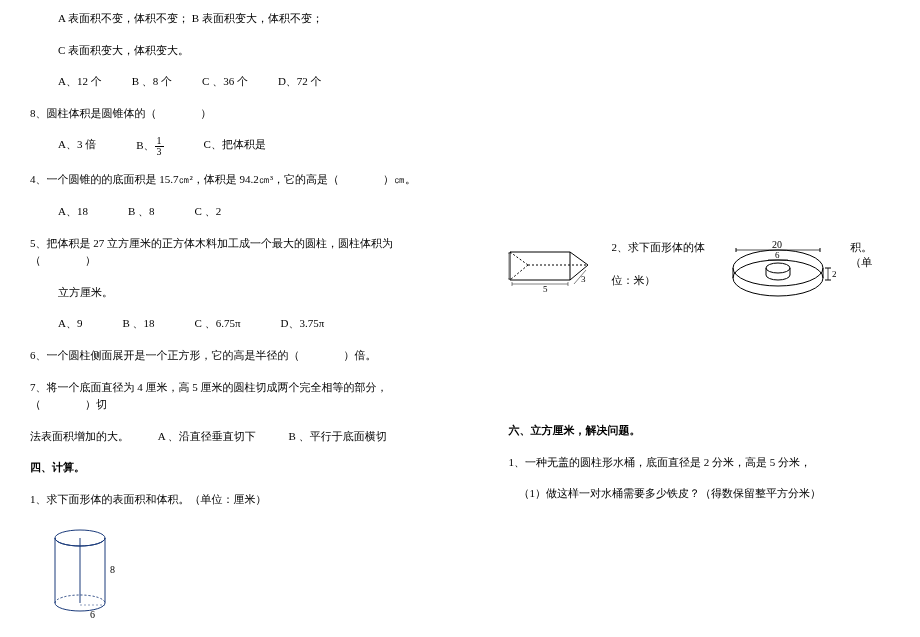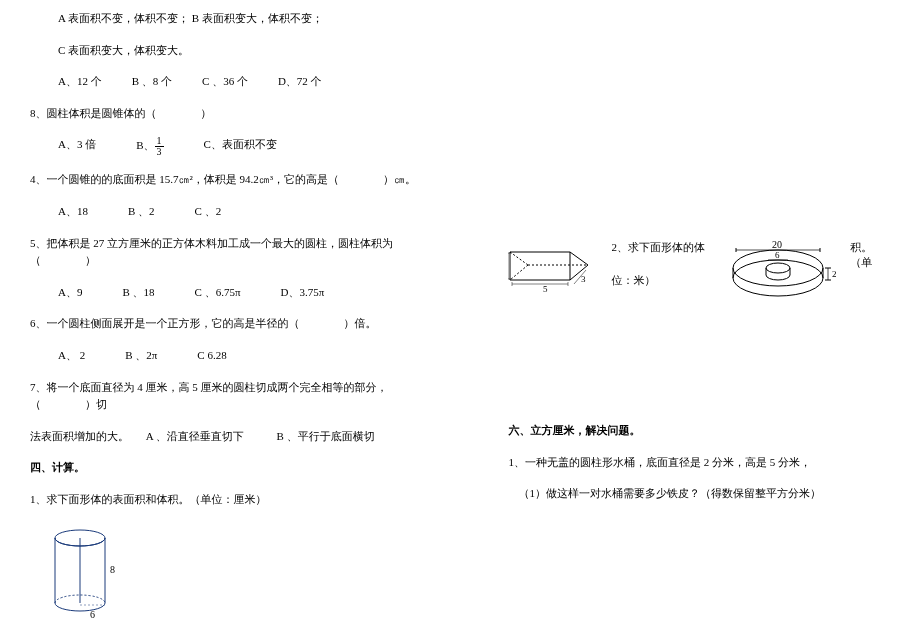--- a/index.html
+++ b/index.html
@@ -73,49 +73,45 @@
 
   <div class="line">8、圆柱体积是圆锥体的（　　　　）</div>
   <div class="line choices">
     <span>A、3 倍</span>
     <span>
       <span>B、</span><span class="frac">
           <span class="num">1</span>
           <span class="den">3</span>
         </span>
     </span>
-    <span>C、表面积不变</span>
+    <span>C、把体积是</span>
   </div>
 
   <div class="line">4、一个圆锥的的底面积是 15.7㎝²，体积是 94.2㎝³，它的高是（　　　　）㎝。</div>
   <div class="line choices">
     <span>A、18</span>
-    <span>B 、2</span>
+    <span>B 、8</span>
     <span>C 、2</span>
   </div>
 
   <div class="line">5、把体积是 27 立方厘米的正方体木料加工成一个最大的圆柱，圆柱体积为（　　　　）</div>
+  <div class="line indent1">立方厘米。</div>
   <div class="line choices">
     <span>A、9</span>
     <span>B 、18</span>
     <span>C 、6.75π</span>
     <span>D、3.75π</span>
   </div>
 
   <div class="line">6、一个圆柱侧面展开是一个正方形，它的高是半径的（　　　　）倍。</div>
-  <div class="line choices">
-    <span>A、 2</span>
-    <span>B 、2π</span>
-    <span>C 6.28</span>
-  </div>
 
   <div class="line">7、将一个底面直径为 4 厘米，高 5 厘米的圆柱切成两个完全相等的部分，（　　　　）切</div>
   <div class="line">
     <span>法表面积增加的大。</span>
-    <span style="margin-left:14px">A 、沿直径垂直切下</span>
+    <span style="margin-left:26px">A 、沿直径垂直切下</span>
     <span style="margin-left:30px">B 、平行于底面横切</span>
   </div>
 
   <div class="line bold">四、计算。</div>
   <div class="line">1、求下面形体的表面积和体积。（单位：厘米）</div>
 
   <div class="svg-wrap" style="margin-left:20px">
     <svg width="70" height="100" viewBox="0 0 70 100">
       <ellipse cx="30" cy="15" rx="25" ry="8" fill="none" stroke="#1a3a7a" stroke-width="1"></ellipse>
       <path d="M 5 15 A 25 8 0 0 0 55 15" fill="none" stroke="#1a3a7a" stroke-width="1"></path>

